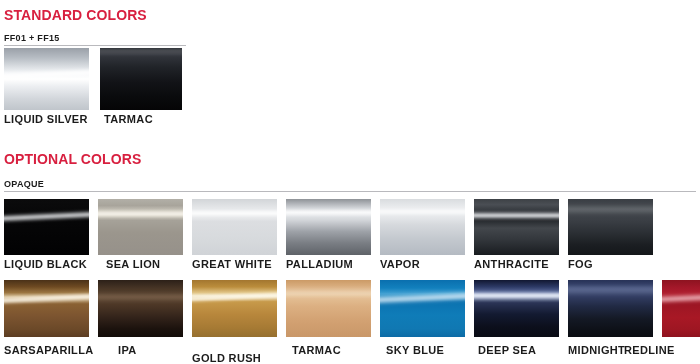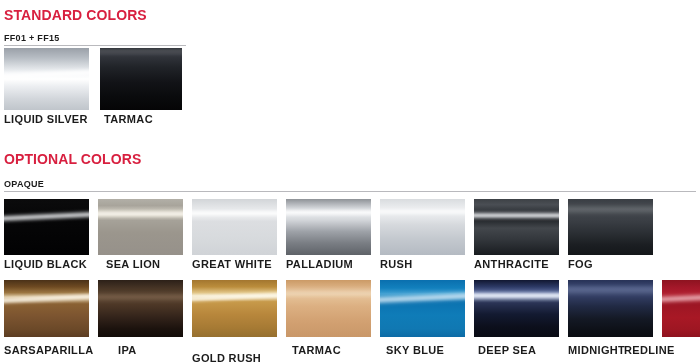--- a/index.html
+++ b/index.html
@@ -150,21 +150,21 @@
     </div>
   </div>
   <div class="swatch-label" style="left:286px; top:259px;">PALLADIUM</div>
 
   <div class="swatch" style="left:380px; top:199px; width:85px; height:56px;">
     <div class="chip">
       <div class="base" style="background:linear-gradient(to bottom,#d9dcdf 0%,#e9ebed 14%,#eceef0 26%,#d6d9dd 46%,#c3c8ce 72%,#b4bac2 100%);"></div>
       <div class="streak" style="top:16%; height:13%; background:linear-gradient(to bottom,rgba(255,255,255,0) 0%,rgba(255,255,255,0.9) 50%,rgba(255,255,255,0) 100%); filter:blur(1.8px);"></div>
     </div>
   </div>
-  <div class="swatch-label" style="left:380px; top:259px;">RUSH</div>
+  <div class="swatch-label" style="left:380px; top:259px;">VAPOR</div>
 
   <div class="swatch" style="left:474px; top:199px; width:85px; height:56px;">
     <div class="chip">
       <div class="base" style="background:linear-gradient(to bottom,#3d4146 0%,#4a4e54 10%,#32363b 22%,#1d2024 34%,#43474c 52%,#33373c 72%,#191c20 100%);"></div>
       <div class="streak" style="top:22%; height:15%; background:linear-gradient(to bottom,rgba(255,255,255,0) 0%,rgba(240,242,245,0.95) 50%,rgba(255,255,255,0) 100%); filter:blur(1.2px);"></div>
     </div>
   </div>
   <div class="swatch-label" style="left:474px; top:259px;">ANTHRACITE</div>
 
   <div class="swatch" style="left:568px; top:199px; width:85px; height:56px;">

